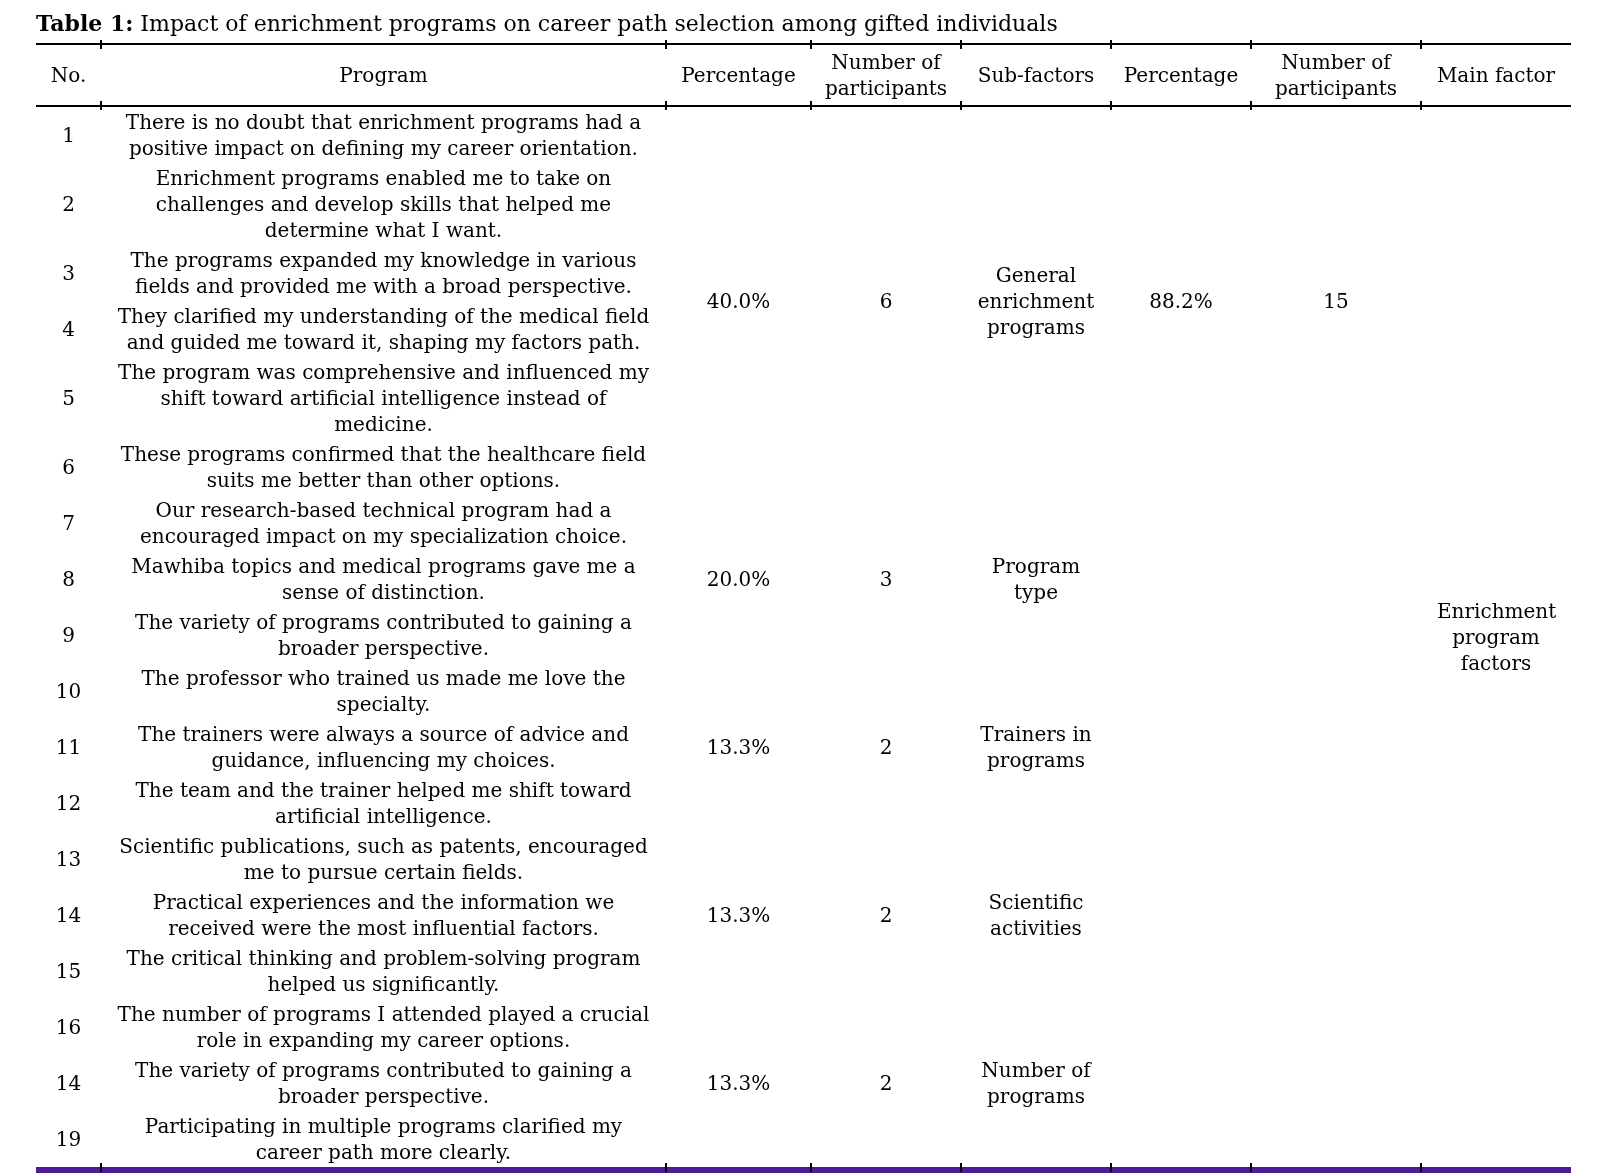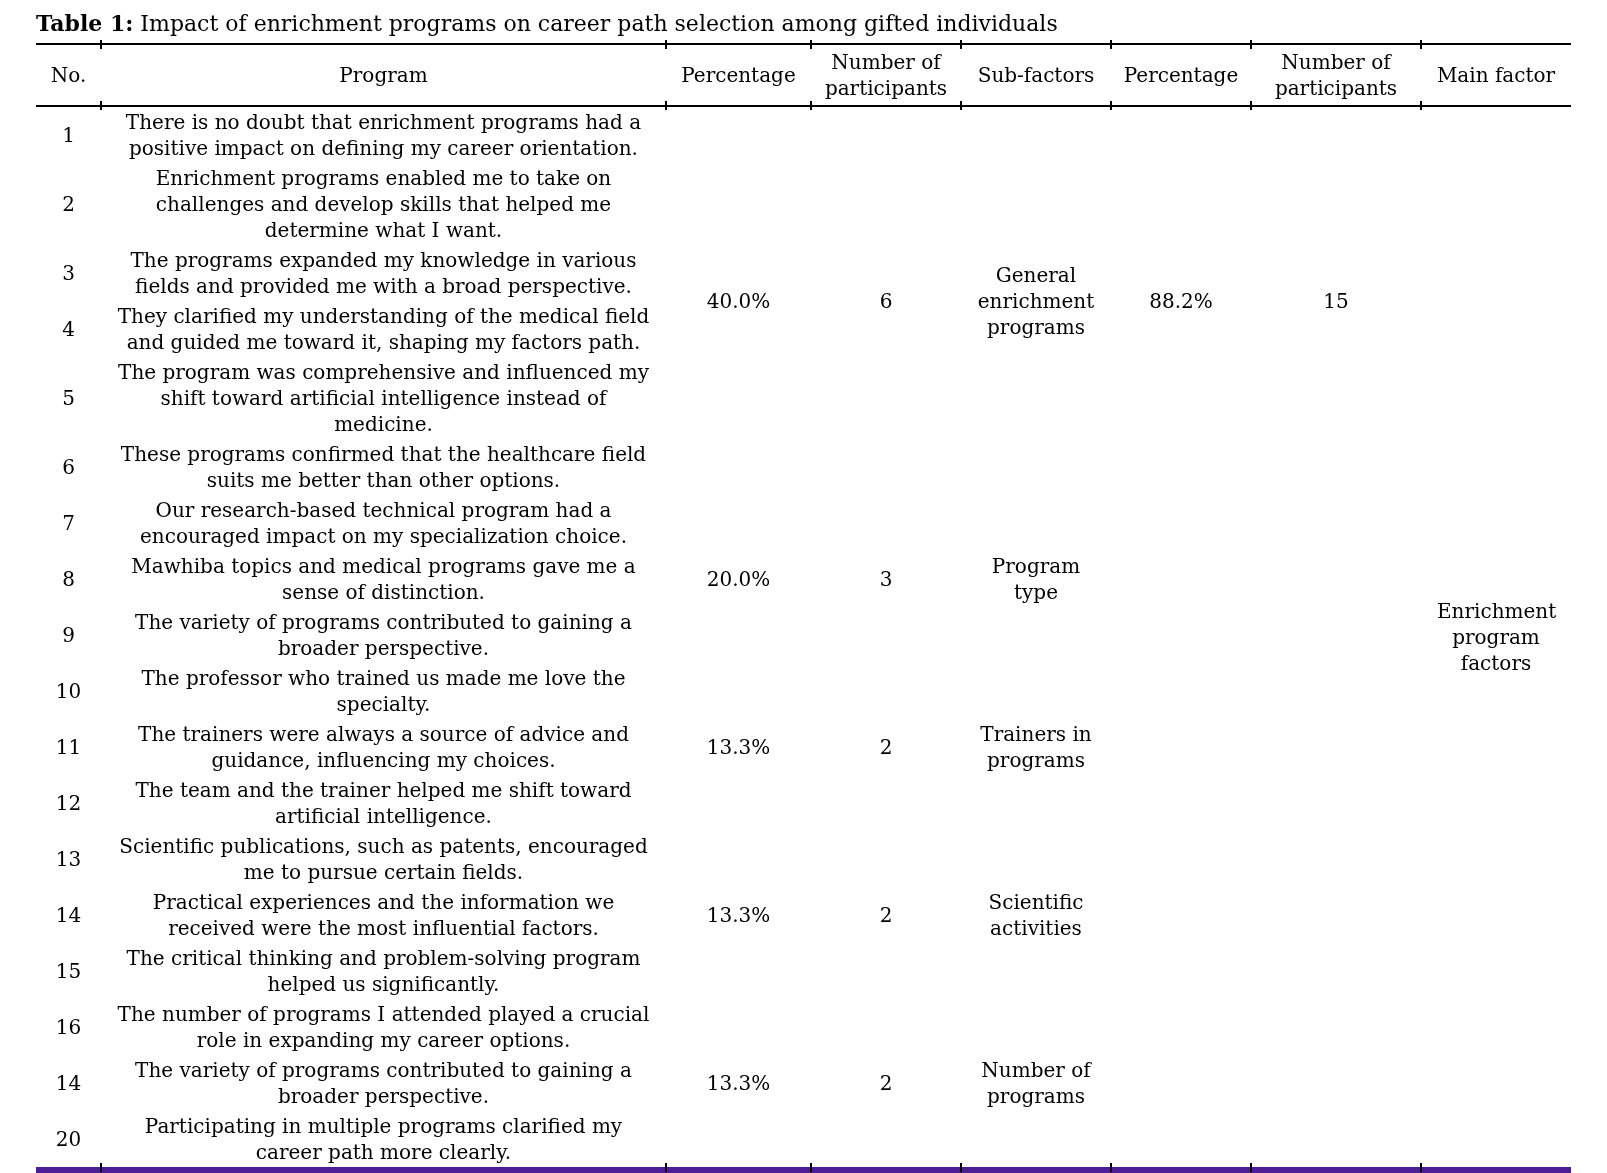--- a/index.html
+++ b/index.html
@@ -194,18 +194,18 @@
         <td class="quote-cell">The number of programs I attended played a crucial role in expanding my career options.</td>
         <td rowspan="3" class="tick-b">13.3%</td>
         <td rowspan="3" class="tick-b">2</td>
         <td rowspan="3" class="tick-b">Number of programs</td>
       </tr>
       <tr>
         <td>14</td>
         <td class="quote-cell">The variety of programs contributed to gaining a broader perspective.</td>
       </tr>
       <tr>
-        <td>20</td>
+        <td>19</td>
         <td class="quote-cell tick-b">Participating in multiple programs clarified my career path more clearly.</td>
       </tr>
     </tbody>
   </table>
 </div>
 
 </body></html>

